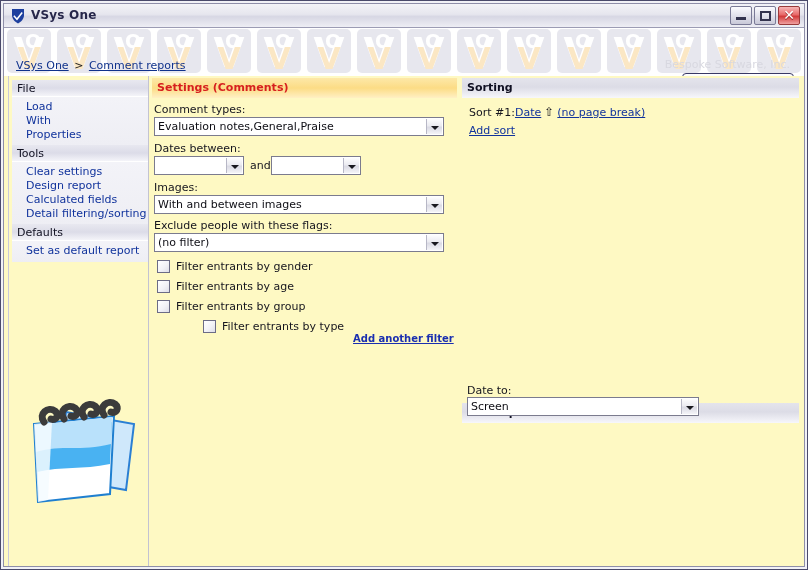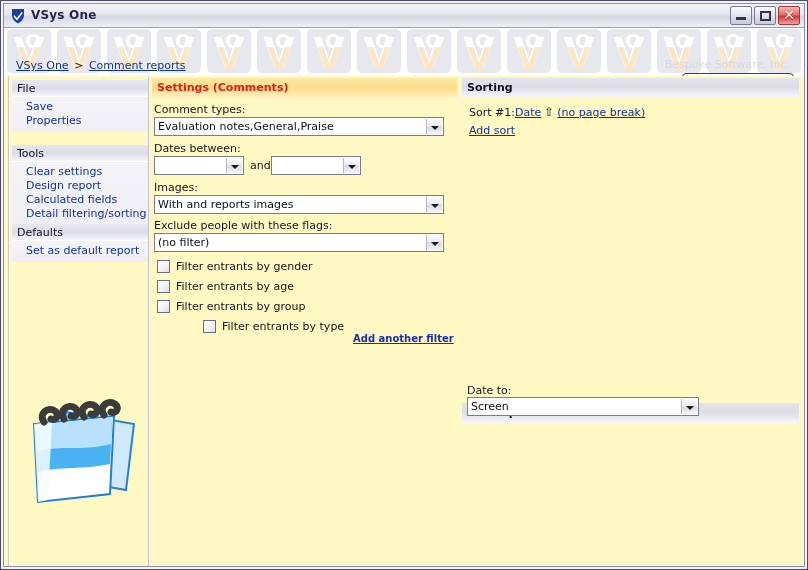--- a/index.html
+++ b/index.html
@@ -492,21 +492,22 @@
     </div>
 
     <div class="body-area">
 
       <div class="sidebar">
         <div class="side-divider"></div>
 
         <div class="side-group" style="top:4px;">
           <div class="side-head">File</div>
           <div class="side-links">
-            <a class="side-link">Save</a>
+            <a class="side-link">Load</a>
+            <a class="side-link">With</a>
             <a class="side-link">Properties</a>
           </div>
         </div>
 
         <div class="side-group" style="top:69px;">
           <div class="side-head">Tools</div>
           <div class="side-links">
             <a class="side-link">Clear settings</a>
             <a class="side-link">Design report</a>
             <a class="side-link">Calculated fields</a>
@@ -552,21 +553,21 @@
           <span class="arrowbox"></span>
         </div>
         <div class="label" style="left:101px; top:83px;">and</div>
         <div class="combo" style="left:122px; top:80px; width:90px;">
           <span class="val"></span>
           <span class="arrowbox"></span>
         </div>
 
         <div class="label" style="left:5px; top:105px;">Images:</div>
         <div class="combo" style="left:5px; top:119px; width:290px;">
-          <span class="val">With and reports images</span>
+          <span class="val">With and between images</span>
           <span class="arrowbox"></span>
         </div>
 
         <div class="label" style="left:5px; top:143px;">Exclude people with these flags:</div>
         <div class="combo" style="left:5px; top:157px; width:290px;">
           <span class="val">(no filter)</span>
           <span class="arrowbox"></span>
         </div>
 
         <div class="cbrow" style="left:8px; top:182px; width:180px;">

